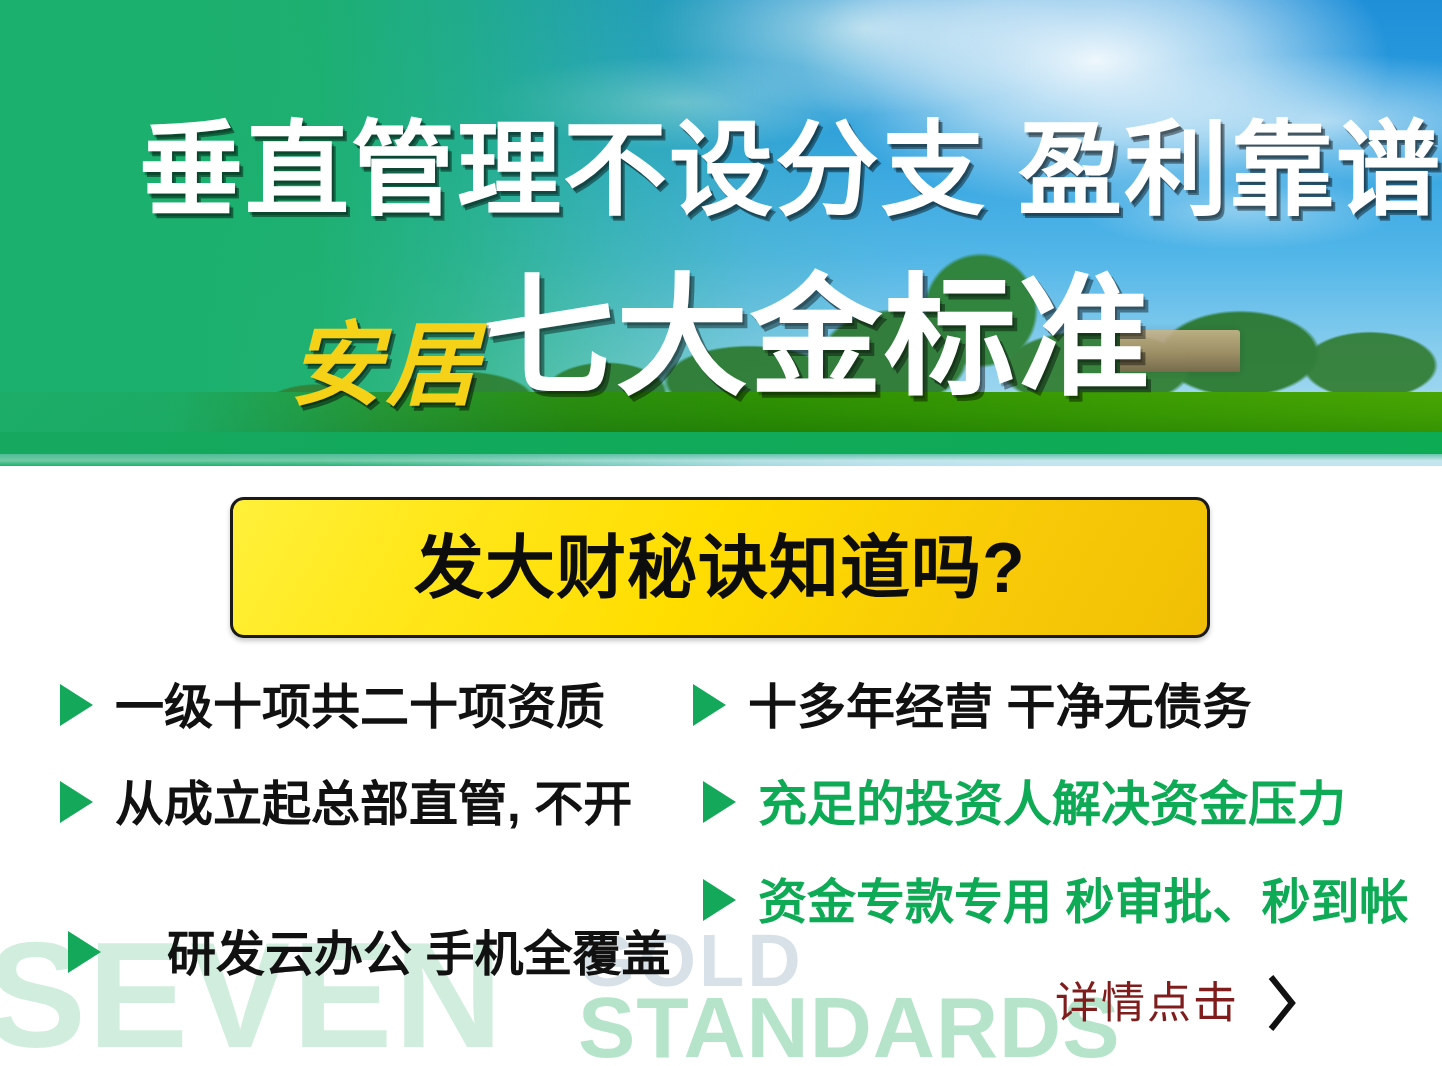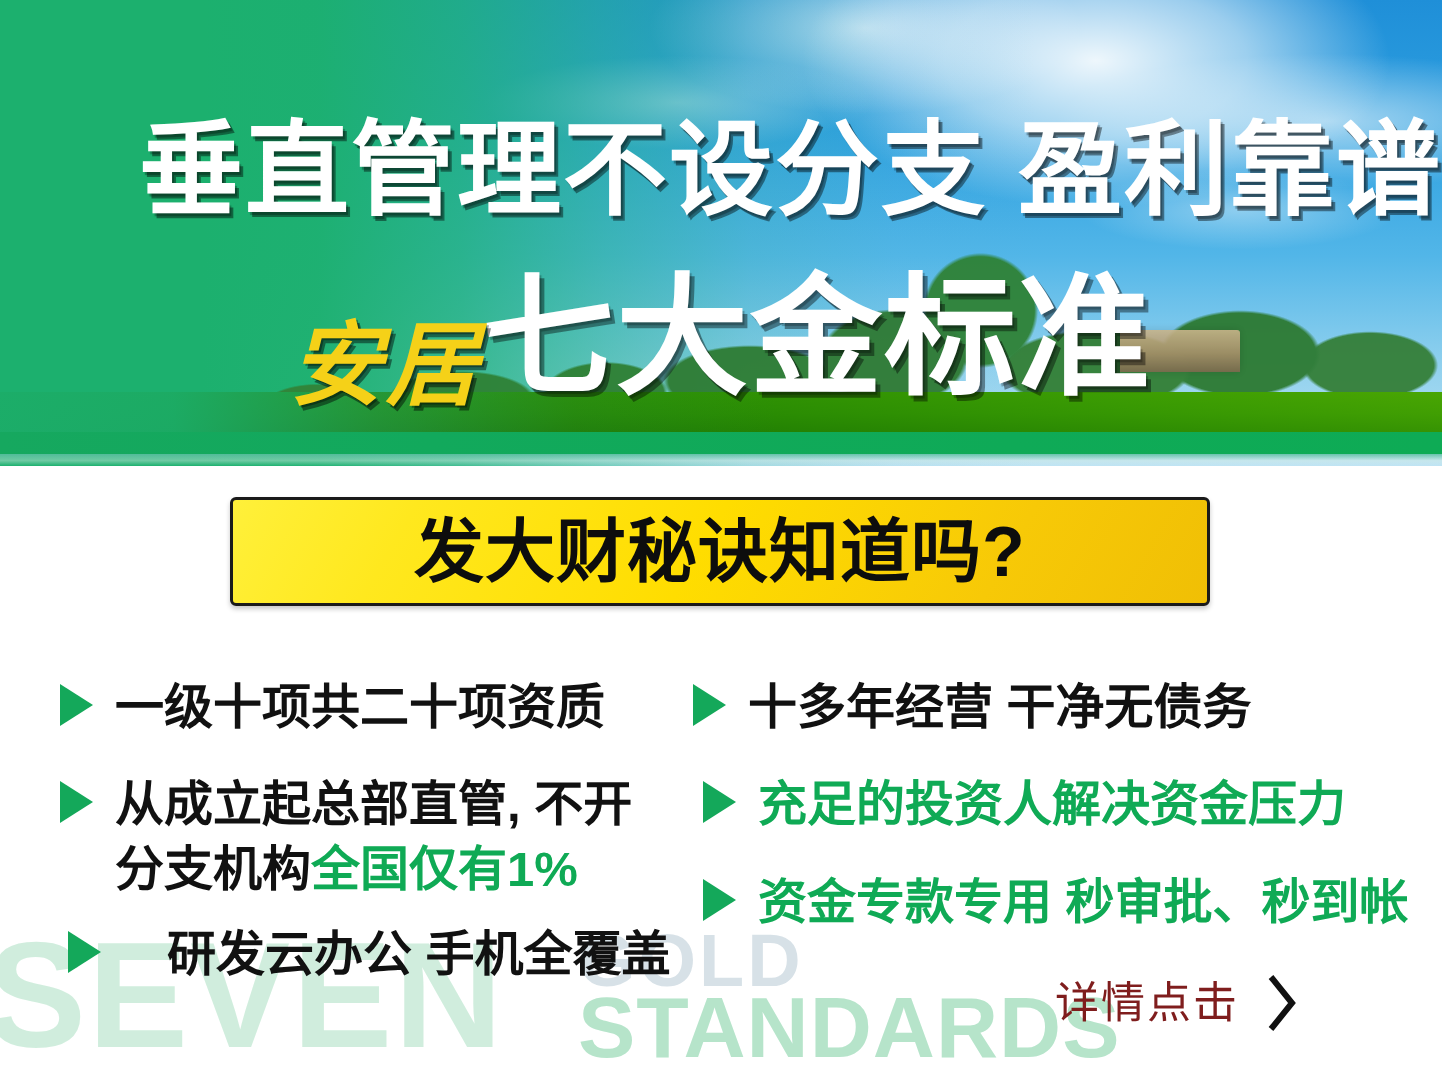--- a/index.html
+++ b/index.html
@@ -173,23 +173,23 @@
       5px 6px 0 rgba(0,0,0,0.40),
       2px 3px 1px rgba(0,0,0,0.28);
   }
 
   
   .cta-banner {
     position: absolute;
     left: 230px;
     top: 497px;
     width: 980px;
-    height: 109px;
+    height: 141px;
     border: 3px solid #1a1a1a;
-    border-radius: 6px;
+    border-radius: 14px;
     background: linear-gradient(120deg, #fff03a 0%, #ffe81e 18%, #ffdd00 48%, #f7c907 78%, #f0bf05 100%);
     box-shadow: 0 3px 5px rgba(0,0,0,0.22);
     display: flex;
     align-items: center;
     justify-content: center;
     box-sizing: border-box;
   }
   .cta-banner-text {
     font-size: 70px;
     font-weight: bold;
@@ -360,21 +360,20 @@
       <div class="feat-item lf1">
         <span class="bullet"></span>
         <span class="feat-text">
             <span class="ln"><span>一级十项共二十项资质</span></span>
           </span>
       </div>
       <div class="feat-item lf2">
         <span class="bullet"></span>
         <span class="feat-text">
             <span class="ln"><span>从成立起总部直管, 不开</span></span>
-            <span class="ln"><span>分支机构</span><span class="hl">全国仅有1%</span></span>
           </span>
       </div>
       <div class="feat-item lf3">
         <span class="bullet"></span>
         <span class="feat-text">
             <span class="ln"><span>研发云办公  手机全覆盖</span></span>
           </span>
       </div>
     </div>
 

